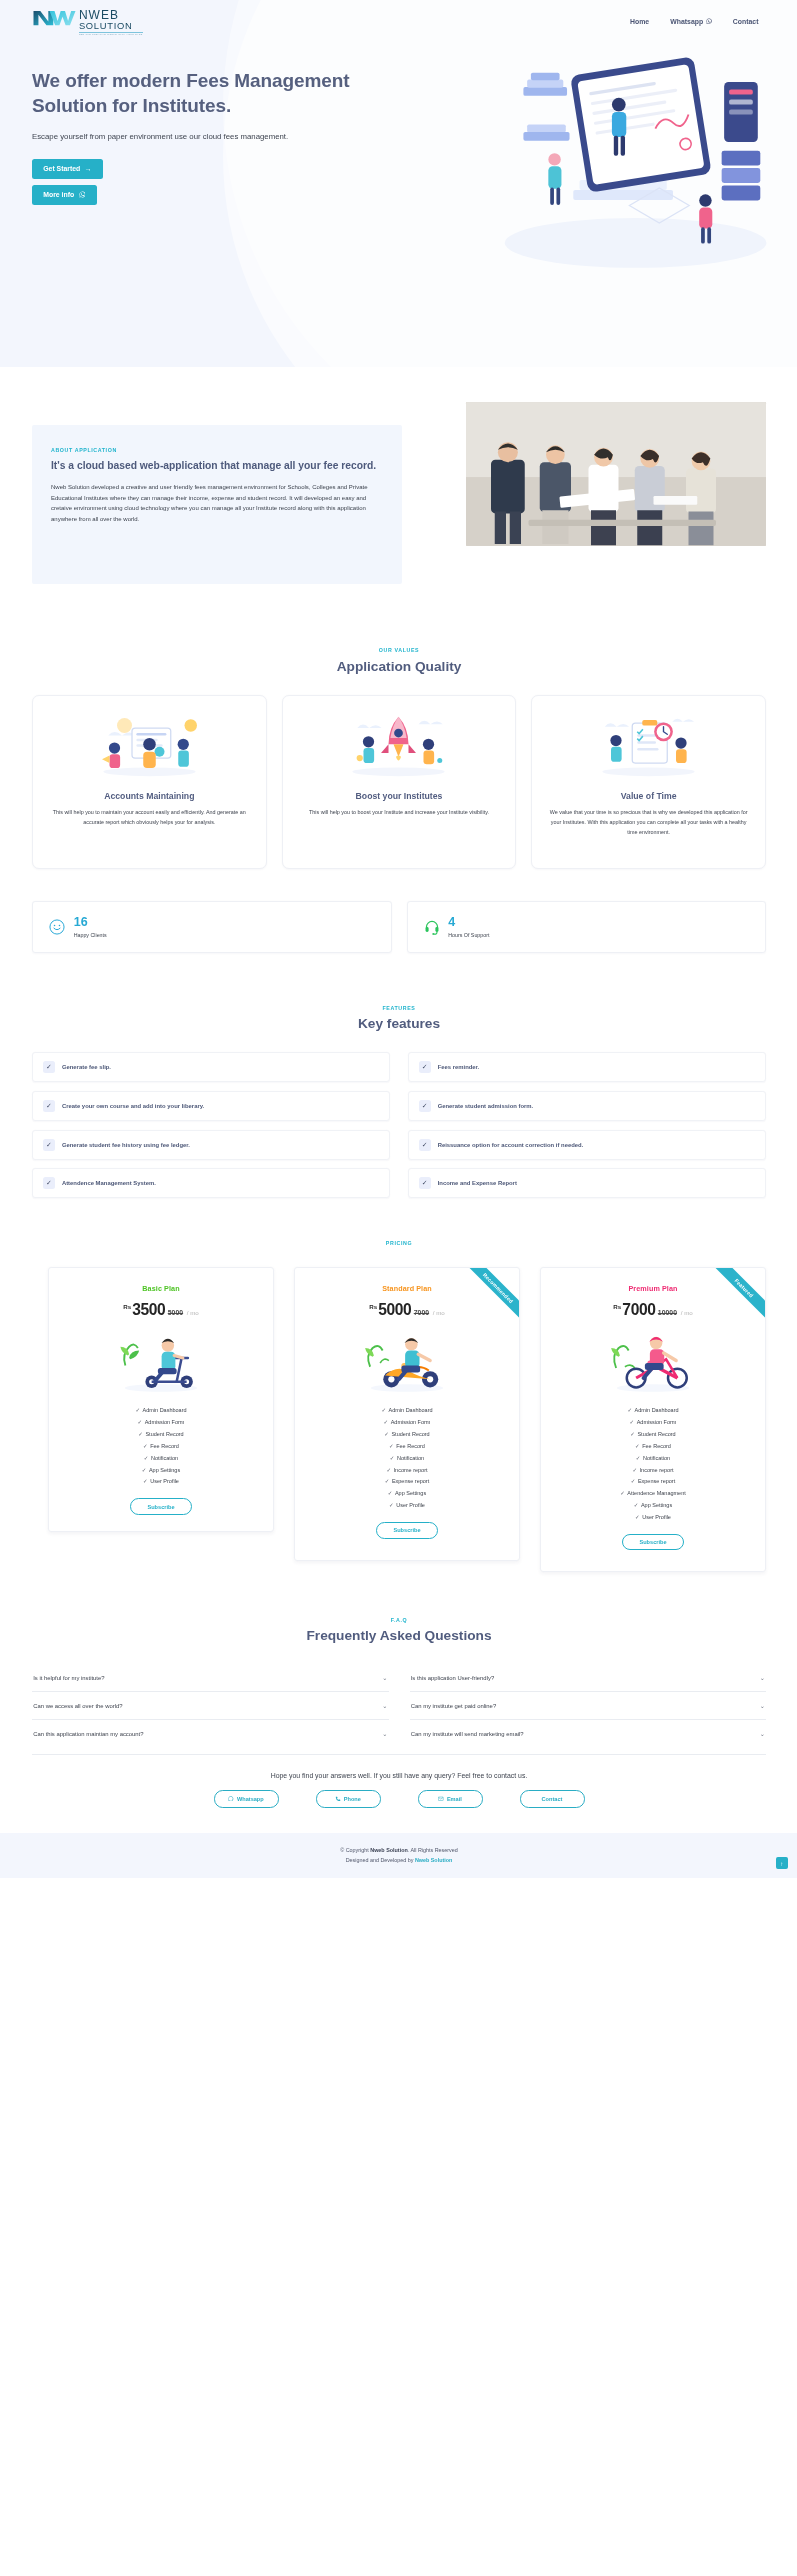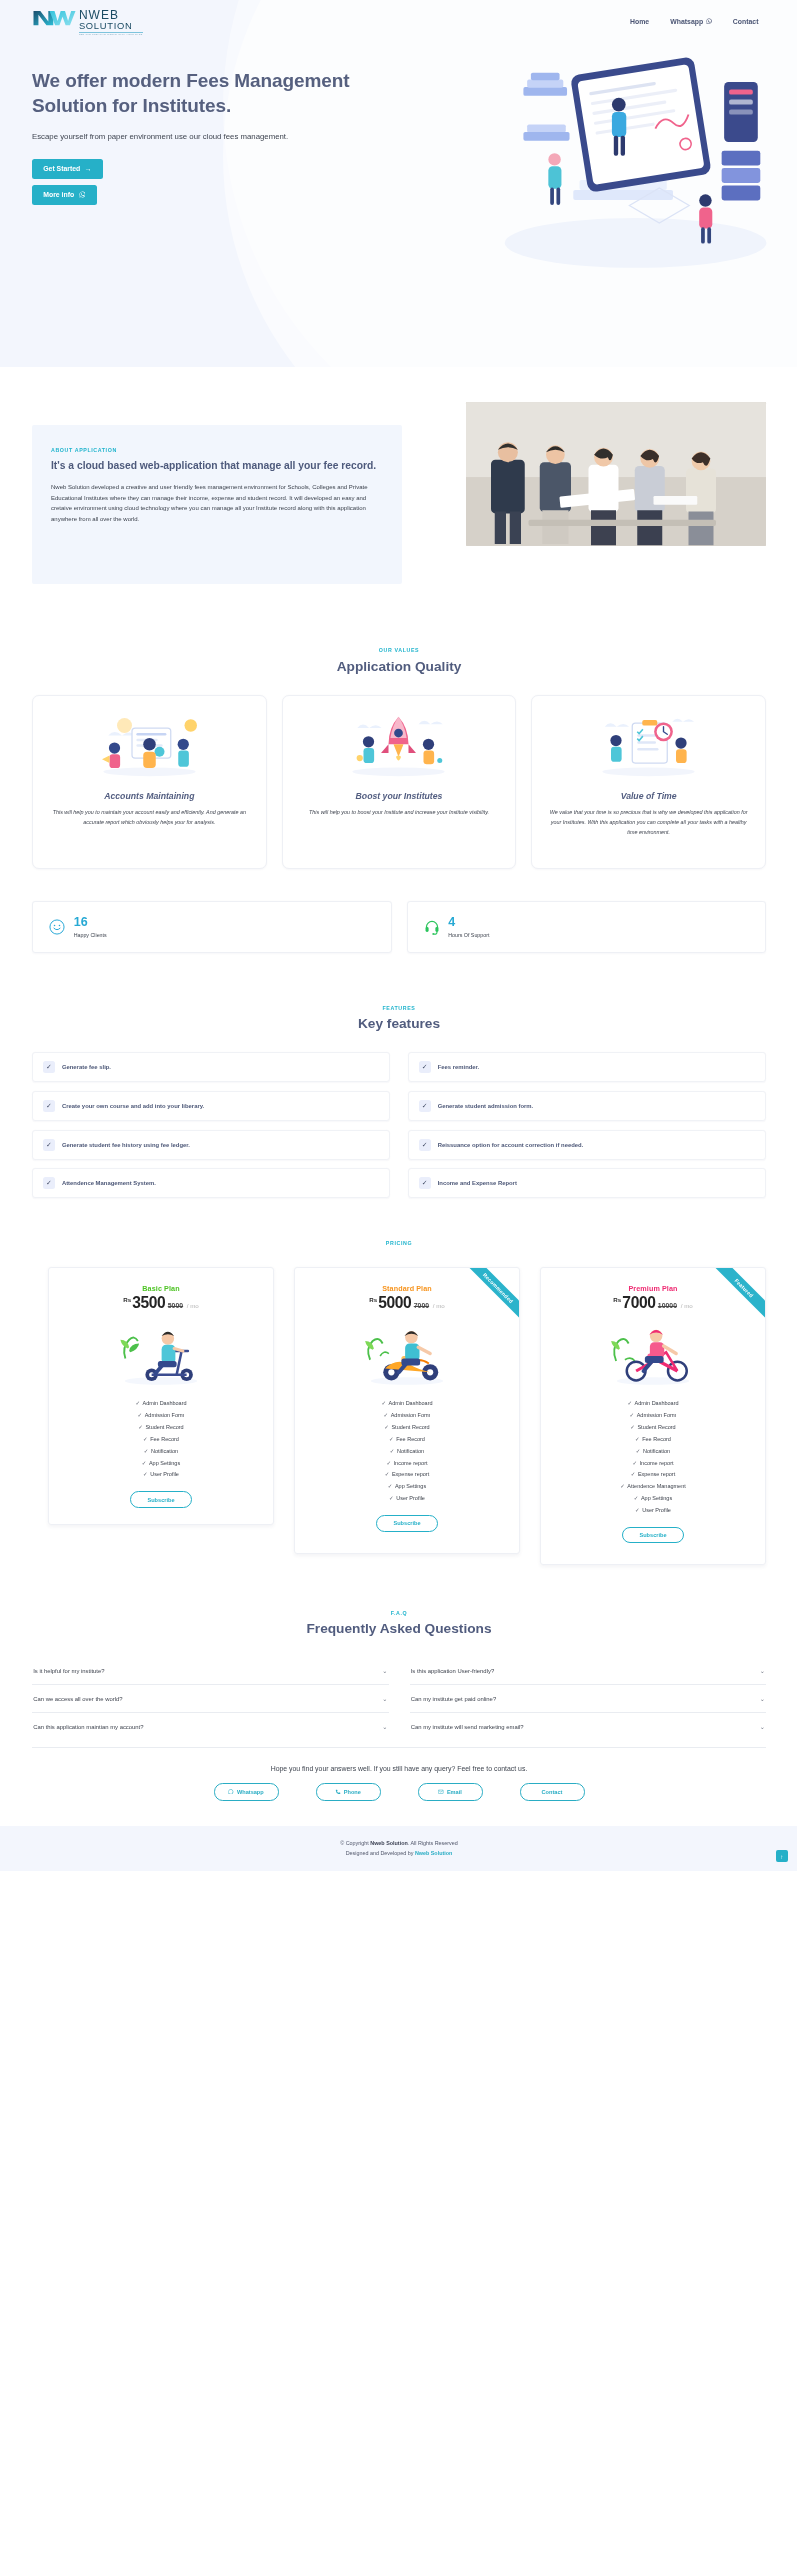--- a/index.html
+++ b/index.html
@@ -105,21 +105,20 @@
 
   
   .quality { padding: 31px 32px 6.2px 32px; background: #fff; }
   .quality-grid {
     margin-top: 21px; display: grid; grid-template-columns: repeat(3, 1fr); gap: 15px;
   }
   .qcard {
     background: #fff; border: 0.6px solid #eef0f5; border-radius: 7px;
     padding: 15px 13.7px 19px 13.7px; text-align: center; min-height: 174px;
     box-shadow: 0 0.6px 1.9px rgba(30,40,80,.035);
-    font-style: italic;
   }
   .qcard-art { height: 70px; display: flex; align-items: center; justify-content: center; }
   .qcard-title { margin-top: 10px; font-size: 8.7px; font-weight: bold; color: #525d80; }
   .qcard-text { margin-top: 7.5px; font-size: 5.4px; line-height: 1.8; color: #3f444f; padding: 0 3.7px; }
 
   
   .stats { padding: 26px 32px; background: #fff; }
   .stats-grid { display: grid; grid-template-columns: 1fr 1fr; gap: 15px; }
   .stat {
     border: 0.6px solid #eef0f5; border-radius: 3.1px; background: #fff;
@@ -157,21 +156,21 @@
   .pcard {
     position: relative; background: #fff; border: 0.6px solid #eef0f5; border-radius: 3.1px;
     padding: 16px 11.2px 16px 11.2px; text-align: center; overflow: hidden;
     box-shadow: 0 1.2px 3.7px rgba(30,40,80,.05);
   }
   .pcard.tall { padding-bottom: 21px; }
   .pname { font-size: 7.2px; font-weight: bold; letter-spacing: 0.1px; }
   .pname.basic { color: #4ec425; }
   .pname.standard { color: #f7941e; }
   .pname.premium { color: #ef2b72; }
-  .pprice { margin-top: 1px; display: flex; align-items: baseline; justify-content: center; gap: 1.2px; }
+  .pprice { margin-top: 8px; display: flex; align-items: baseline; justify-content: center; gap: 1.2px; }
   .pcur { font-size: 6.2px; font-weight: bold; color: #2c2c2c; align-self: flex-start; margin-top: 2.5px; }
   .pamt { font-size: 15.6px; font-weight: bold; color: #242424; letter-spacing: -0.4px; }
   .pold { font-size: 6.9px; font-weight: bold; color: #4a4a4a; text-decoration: line-through; margin-left: 1.2px; }
   .pper { font-size: 6.2px; color: #b5b5b5; margin-left: 2.5px; }
   .pcard-art { height: 69px; margin-top: 7.5px; display: flex; align-items: center; justify-content: center; }
   .plist { margin-top: 10px; list-style: none; }
   .plist li { font-size: 5.5px; color: #3e434d; line-height: 2.15; }
   .plist li .ck { color: #5a5f6b; margin-right: 2.5px; }
   .btn-outline {
     margin-top: 10px; background: #fff; color: #25b0c8; border: 0.6px solid #25b0c8;

